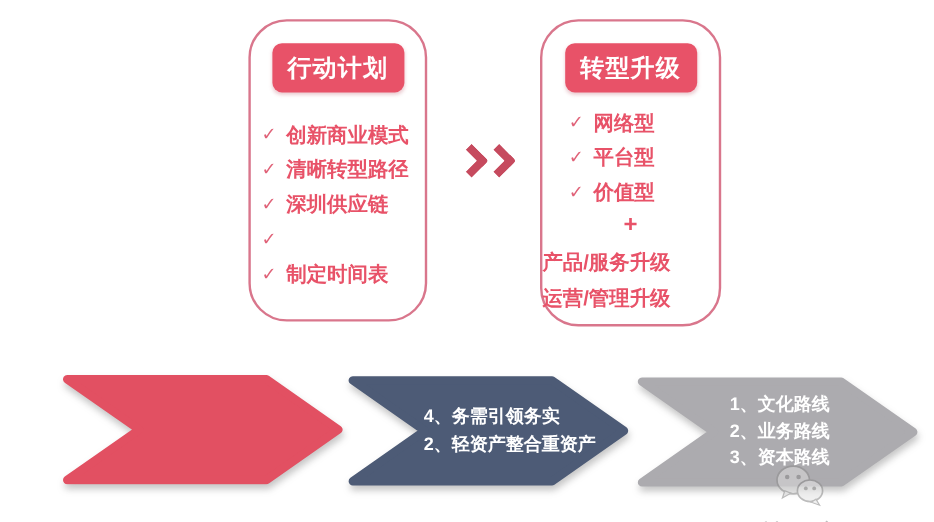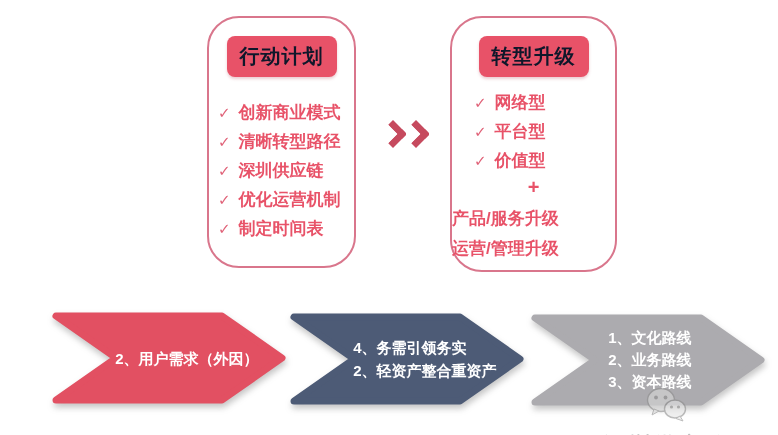--- a/index.html
+++ b/index.html
@@ -5,24 +5,24 @@
   html,body{margin:0;padding:0;background:#ffffff;}
   .canvas{
     position:relative;width:778px;height:435px;background:#ffffff;overflow:hidden;
     font-family:"Liberation Sans","DejaVu Sans",sans-serif;
   }
   
   .box{
     position:absolute;background:#ffffff;border:2px solid #d9768c;border-radius:32px;
   }
   .left-box{left:207px;top:16px;width:145px;height:248px;}
-  .right-box{left:450px;top:16px;width:147px;height:252px;padding-left:16px;}
+  .right-box{left:450px;top:16px;width:147px;height:252px;}
   .badge{
     position:absolute;top:18px;left:50%;transform:translateX(-50%);
-    background:#e85268;color:#0f172a;font-weight:bold;font-size:20px;
+    background:#e85268;color:#ffffff;font-weight:bold;font-size:20px;
     padding:7px 13px;border-radius:8px;white-space:nowrap;letter-spacing:1px;
     box-shadow:0 2px 3px rgba(180,60,80,0.25);
     text-align:right;
   }
   .checklist{
     position:absolute;left:9px;right:2px;margin:0;padding:0;list-style:none;
   }
   .left-box .checklist{top:86px;}
   .right-box .checklist{top:76px;left:22px;}
   .check-item{
@@ -84,21 +84,20 @@
       <li class="check-item">
         <span class="check">✓</span>
         <span>清晰转型路径</span>
       </li>
       <li class="check-item">
         <span class="check">✓</span>
         <span>深圳供应链</span>
       </li>
       <li class="check-item">
         <span class="check">✓</span>
-        <span>优化运营机制</span>
       </li>
       <li class="check-item">
         <span class="check">✓</span>
         <span>制定时间表</span>
       </li>
     </ul>
   </section>
 
   <div class="connector">
     <span class="chev"></span>
@@ -126,21 +125,20 @@
       <div>产品/服务升级</div>
       <div>运营/管理升级</div>
     </div>
   </section>
 
   <div class="arrow arrow1">
     <svg viewBox="0 0 234 92" preserveAspectRatio="none">
       <polygon points="4,4 170,4 230,46 170,88 4,88 64,46" stroke-width="7" stroke-linejoin="round" fill="#e25062" stroke="#e25062"></polygon>
     </svg>
     <div class="arrow-text">
-      <div>2、用户需求（外因）</div>
     </div>
   </div>
 
   <div class="arrow arrow2">
     <svg viewBox="0 0 234 92" preserveAspectRatio="none">
       <polygon points="4,4 170,4 230,46 170,88 4,88 64,46" stroke-width="7" stroke-linejoin="round" fill="#4d5b76" stroke="#4d5b76"></polygon>
     </svg>
     <div class="arrow-text">
       <div>4、务需引领务实</div>
       <div>2、轻资产整合重资产</div>

